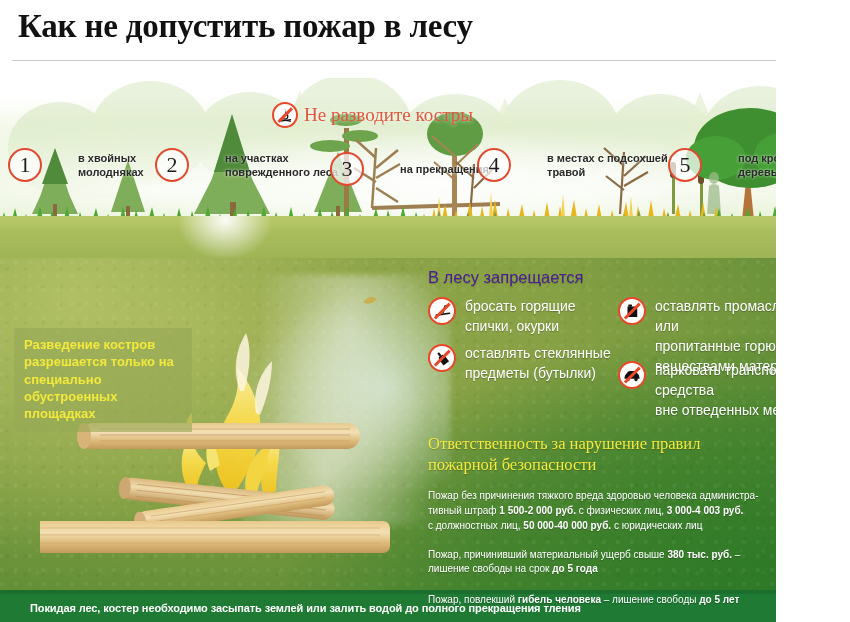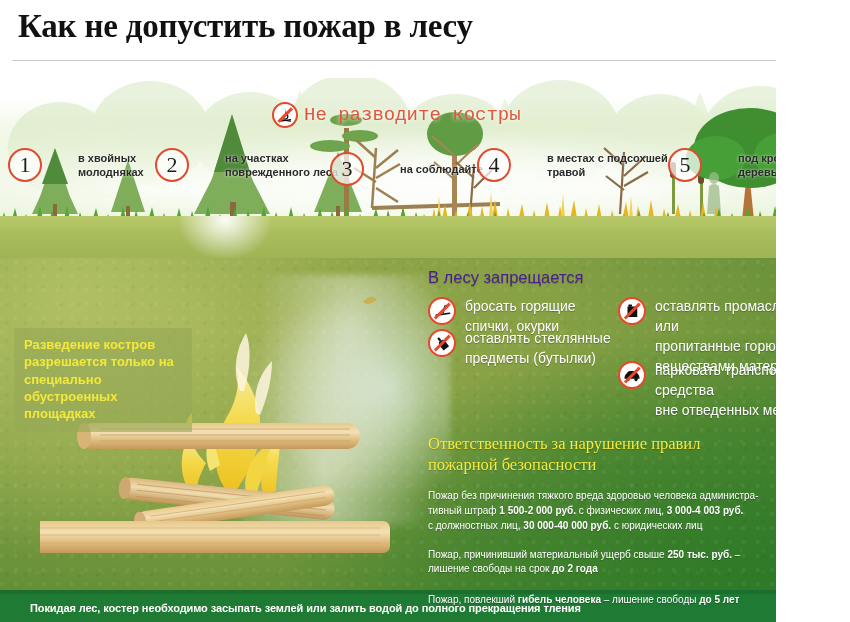--- a/index.html
+++ b/index.html
@@ -76,21 +76,21 @@
     font-size: 11px; font-weight: 700; color: #2a2a2a; line-height: 1.28;
     text-shadow: 0 0 3px rgba(255,255,255,.85);
     margin-left: 28px;
   }
 
   .nofire-head {
     position: absolute; left: 272px; top: 102px;
     display: flex; align-items: center; gap: 6px; z-index: 6;
   }
   .nofire-head .label {
-    font-family: Liberation Mono, monospace;
+    font-family: Liberation Serif, serif;
     font-size: 19px; color: #e0573c; white-space: nowrap;
     text-shadow: 0 0 4px rgba(255,255,255,.9);
   }
 
   
   .psign { position: relative; flex: none; border-radius: 50%; background:#fff;
            border: 2.5px solid #e8472a; display:block; }
   .psign .bar {
     position: absolute; left: 50%; top: 50%; width: 86%; height: 2.5px;
     background: #e8472a; transform: translate(-50%,-50%) rotate(-45deg);
@@ -344,21 +344,21 @@
     <div class="badge" style="left:8px;top:148px">
       <span class="circle">1</span>
       <span class="txt">в хвойных<br>молодняках</span>
     </div>
     <div class="badge" style="left:155px;top:148px">
       <span class="circle">2</span>
       <span class="txt">на участках<br>поврежденного леса</span>
     </div>
     <div class="badge" style="left:330px;top:152px">
       <span class="circle">3</span>
-      <span class="txt">на соблюдайте</span>
+      <span class="txt">на прекращения</span>
     </div>
     <div class="badge" style="left:477px;top:148px">
       <span class="circle">4</span>
       <span class="txt">в местах с подсохшей<br>травой</span>
     </div>
     <div class="badge" style="left:668px;top:148px">
       <span class="circle">5</span>
       <span class="txt">под кронами<br>деревьев</span>
     </div>
   </div>
@@ -454,21 +454,21 @@
               <rect x="3" y="14.5" width="19" height="2" rx="1" fill="#111" transform="rotate(-8 12 15)"></rect>
               <rect x="13" y="4" width="2" height="10" rx="1" fill="#111" transform="rotate(18 14 9)"></rect>
               <path d="M17,3.5 q2.4,2.4 .6,4.6 q-2.4,-1 -2.6,-3 z" fill="#111"></path>
             </svg>
           </span>
           <span class="bar"></span>
         </span>
         <span class="ptext">бросать горящие<br>спички, окурки</span>
       </div>
 
-      <div class="pitem" style="left:0px;top:34px;width:195px">
+      <div class="pitem" style="left:0px;top:49px;width:195px">
         <span class="psign" style="width:28px;height:28px">
           <span class="glyph">
             <svg width="19" height="19" viewBox="0 0 24 24">
               <g transform="rotate(-38 12 12)">
                 <rect x="10.6" y="3" width="2.8" height="5" fill="#111"></rect>
                 <path d="M9.2,8 h5.6 c1.1,1.6 1.6,3 1.6,4.6 v7.2 h-8.8 v-7.2 c0,-1.6 .5,-3 1.6,-4.6 z" fill="#111"></path>
               </g>
             </svg>
           </span>
           <span class="bar"></span>
@@ -505,26 +505,26 @@
       </div>
     </div>
 
     <div class="resp-head" style="margin-top:42px">
       Ответственность за нарушение правил<br>пожарной безопасности
     </div>
 
     <div class="body-text" style="margin-top:14px;width:408px">
       Пожар без причинения тяжкого вреда здоровью человека администра-<br>
       тивный штраф <b>1 500-2 000 руб.</b> с физических лиц, <b>3 000-4 003 руб.</b><br>
-      с должностных лиц, <b>30 000-40 000 руб.</b> с юридических лиц
+      с должностных лиц, <b>50 000-40 000 руб.</b> с юридических лиц
     </div>
 
     <div class="body-text" style="margin-top:14px;width:408px">
-      Пожар, причинивший материальный ущерб свыше <b>250 тыс. руб.</b> –<br>
-      лишение свободы на срок <b>до 2 года</b>
+      Пожар, причинивший материальный ущерб свыше <b>380 тыс. руб.</b> –<br>
+      лишение свободы на срок <b>до 5 года</b>
     </div>
 
     <div class="body-text" style="margin-top:16px;width:408px">
       Пожар, повлекший <b>гибель человека</b> – лишение свободы <b>до 5 лет</b>
     </div>
 
     <svg class="leaf2" style="left:364px;top:272px" viewBox="0 0 34 20">
       <path d="M1,13 C8,1 27,-1 33,5 C26,18 8,20 1,13 Z" fill="#c9cf55"></path>
       <path d="M1,13 C10,10 24,7 33,5" stroke="#b5bd48" stroke-width="1" fill="none"></path>
     </svg>

